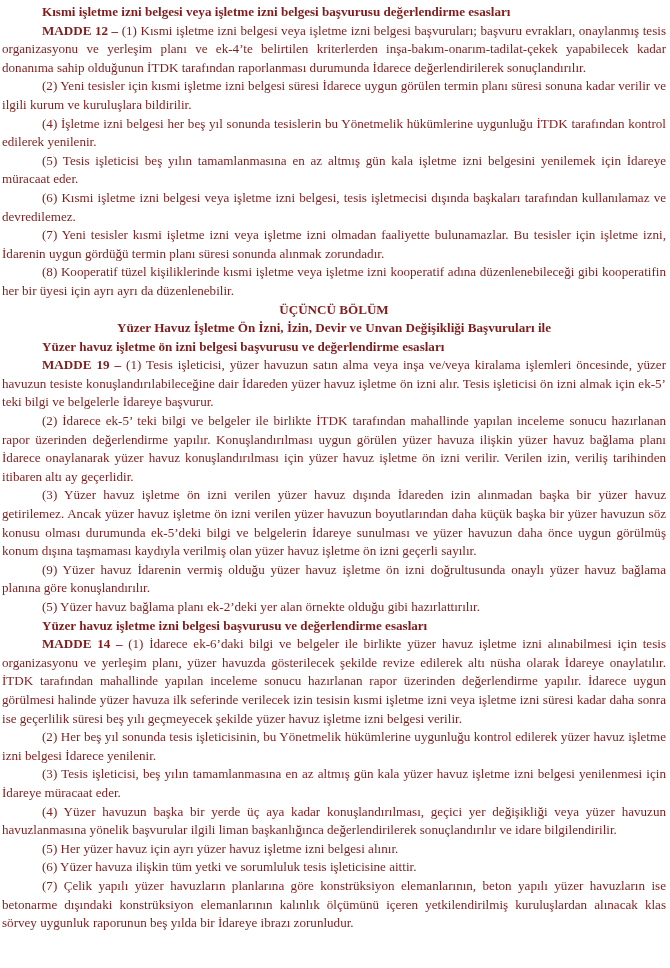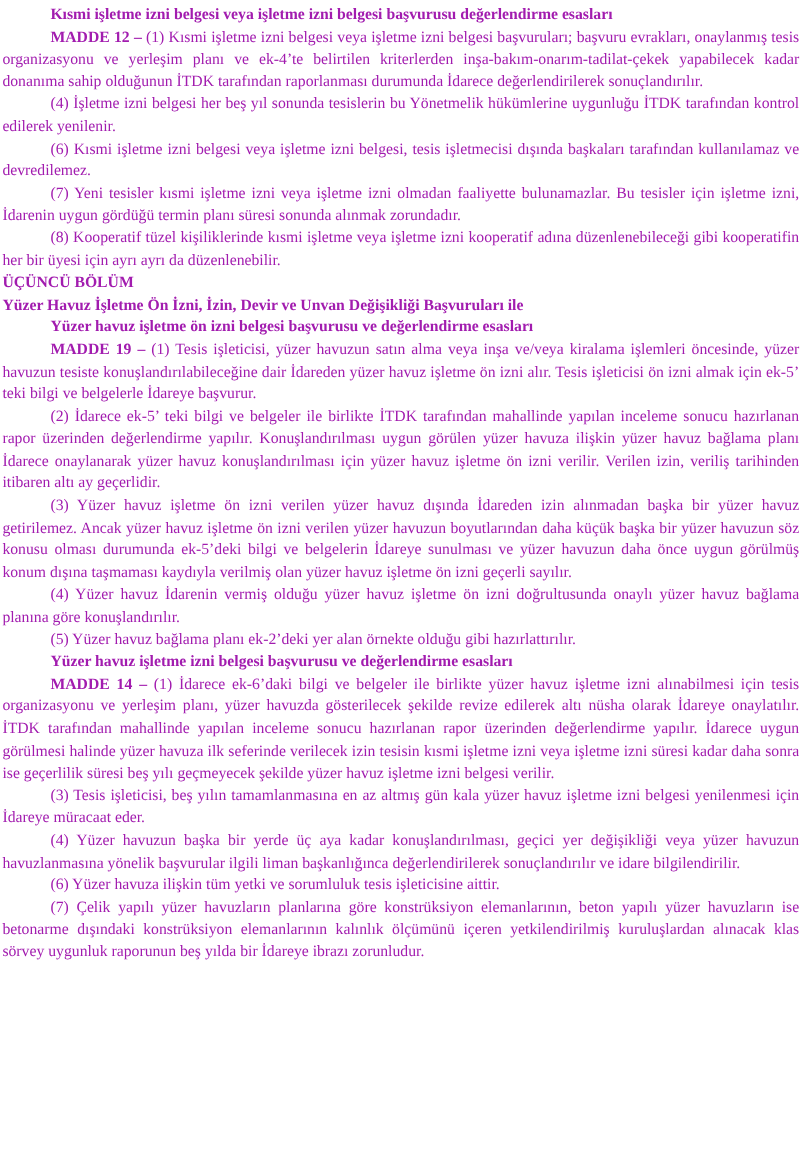--- a/index.html
+++ b/index.html
@@ -10,59 +10,63 @@
   .page {
     width: 670px;
     height: 968px;
     box-sizing: border-box;
     padding: 3px 4px 0 2px;
     overflow: hidden;
     background: #ffffff;
     font-family: "Liberation Serif", "DejaVu Serif", serif;
     font-size: 13.1px;
     line-height: 18.6px;
-    color: #a21caf;
+    color: #7f1d1d;
   }
   .page p {
     margin: 0;
     padding: 0;
     text-align: justify;
     text-indent: 40px;
   }
   p.subheading {
     font-weight: bold;
   }
   p.center-heading {
-    text-align: left;
+    text-align: center;
     text-indent: 0;
     font-weight: bold;
   }
   .lead {
     font-weight: bold;
   }
 </style>
 </head>
 <body>
 
 <div class="page">
   <div id="doc">
       <p class="subheading">Kısmi işletme izni belgesi veya işletme izni belgesi başvurusu değerlendirme esasları</p>
       <p class="paragraph"><span class="lead">MADDE 12 – </span><span>(1) Kısmi işletme izni belgesi veya işletme izni belgesi başvuruları; başvuru evrakları, onaylanmış tesis organizasyonu ve yerleşim planı ve ek-4’te belirtilen kriterlerden inşa-bakım-onarım-tadilat-çekek yapabilecek kadar donanıma sahip olduğunun İTDK tarafından raporlanması durumunda İdarece değerlendirilerek sonuçlandırılır.</span></p>
+      <p class="paragraph">(2) Yeni tesisler için kısmi işletme izni belgesi süresi İdarece uygun görülen termin planı süresi sonuna kadar verilir ve ilgili kurum ve kuruluşlara bildirilir.</p>
       <p class="paragraph">(4) İşletme izni belgesi her beş yıl sonunda tesislerin bu Yönetmelik hükümlerine uygunluğu İTDK tarafından kontrol edilerek yenilenir.</p>
+      <p class="paragraph">(5) Tesis işleticisi beş yılın tamamlanmasına en az altmış gün kala işletme izni belgesini yenilemek için İdareye müracaat eder.</p>
       <p class="paragraph">(6) Kısmi işletme izni belgesi veya işletme izni belgesi, tesis işletmecisi dışında başkaları tarafından kullanılamaz ve devredilemez.</p>
       <p class="paragraph">(7) Yeni tesisler kısmi işletme izni veya işletme izni olmadan faaliyette bulunamazlar. Bu tesisler için işletme izni, İdarenin uygun gördüğü termin planı süresi sonunda alınmak zorundadır.</p>
       <p class="paragraph">(8) Kooperatif tüzel kişiliklerinde kısmi işletme veya işletme izni kooperatif adına düzenlenebileceği gibi kooperatifin her bir üyesi için ayrı ayrı da düzenlenebilir.</p>
       <p class="center-heading">ÜÇÜNCÜ BÖLÜM</p>
       <p class="center-heading">Yüzer Havuz İşletme Ön İzni, İzin, Devir ve Unvan Değişikliği Başvuruları ile</p>
       <p class="subheading">Yüzer havuz işletme ön izni belgesi başvurusu ve değerlendirme esasları</p>
       <p class="paragraph"><span class="lead">MADDE 19 – </span><span>(1) Tesis işleticisi, yüzer havuzun satın alma veya inşa ve/veya kiralama işlemleri öncesinde, yüzer havuzun tesiste konuşlandırılabileceğine dair İdareden yüzer havuz işletme ön izni alır. Tesis işleticisi ön izni almak için ek-5’ teki bilgi ve belgelerle İdareye başvurur.</span></p>
       <p class="paragraph">(2) İdarece ek-5’ teki bilgi ve belgeler ile birlikte İTDK tarafından mahallinde yapılan inceleme sonucu hazırlanan rapor üzerinden değerlendirme yapılır. Konuşlandırılması uygun görülen yüzer havuza ilişkin yüzer havuz bağlama planı İdarece onaylanarak yüzer havuz konuşlandırılması için yüzer havuz işletme ön izni verilir. Verilen izin, veriliş tarihinden itibaren altı ay geçerlidir.</p>
       <p class="paragraph">(3) Yüzer havuz işletme ön izni verilen yüzer havuz dışında İdareden izin alınmadan başka bir yüzer havuz getirilemez. Ancak yüzer havuz işletme ön izni verilen yüzer havuzun boyutlarından daha küçük başka bir yüzer havuzun söz konusu olması durumunda ek-5’deki bilgi ve belgelerin İdareye sunulması ve yüzer havuzun daha önce uygun görülmüş konum dışına taşmaması kaydıyla verilmiş olan yüzer havuz işletme ön izni geçerli sayılır.</p>
-      <p class="paragraph">(4) Yüzer havuz İdarenin vermiş olduğu yüzer havuz işletme ön izni doğrultusunda onaylı yüzer havuz bağlama planına göre konuşlandırılır.</p>
+      <p class="paragraph">(9) Yüzer havuz İdarenin vermiş olduğu yüzer havuz işletme ön izni doğrultusunda onaylı yüzer havuz bağlama planına göre konuşlandırılır.</p>
       <p class="paragraph">(5) Yüzer havuz bağlama planı ek-2’deki yer alan örnekte olduğu gibi hazırlattırılır.</p>
       <p class="subheading">Yüzer havuz işletme izni belgesi başvurusu ve değerlendirme esasları</p>
       <p class="paragraph"><span class="lead">MADDE 14 – </span><span>(1) İdarece ek-6’daki bilgi ve belgeler ile birlikte yüzer havuz işletme izni alınabilmesi için tesis organizasyonu ve yerleşim planı, yüzer havuzda gösterilecek şekilde revize edilerek altı nüsha olarak İdareye onaylatılır. İTDK tarafından mahallinde yapılan inceleme sonucu hazırlanan rapor üzerinden değerlendirme yapılır. İdarece uygun görülmesi halinde yüzer havuza ilk seferinde verilecek izin tesisin kısmi işletme izni veya işletme izni süresi kadar daha sonra ise geçerlilik süresi beş yılı geçmeyecek şekilde yüzer havuz işletme izni belgesi verilir.</span></p>
+      <p class="paragraph">(2) Her beş yıl sonunda tesis işleticisinin, bu Yönetmelik hükümlerine uygunluğu kontrol edilerek yüzer havuz işletme izni belgesi İdarece yenilenir.</p>
       <p class="paragraph">(3) Tesis işleticisi, beş yılın tamamlanmasına en az altmış gün kala yüzer havuz işletme izni belgesi yenilenmesi için İdareye müracaat eder.</p>
       <p class="paragraph">(4) Yüzer havuzun başka bir yerde üç aya kadar konuşlandırılması, geçici yer değişikliği veya yüzer havuzun havuzlanmasına yönelik başvurular ilgili liman başkanlığınca değerlendirilerek sonuçlandırılır ve idare bilgilendirilir.</p>
+      <p class="paragraph">(5) Her yüzer havuz için ayrı yüzer havuz işletme izni belgesi alınır.</p>
       <p class="paragraph">(6) Yüzer havuza ilişkin tüm yetki ve sorumluluk tesis işleticisine aittir.</p>
       <p class="paragraph">(7) Çelik yapılı yüzer havuzların planlarına göre konstrüksiyon elemanlarının, beton yapılı yüzer havuzların ise betonarme dışındaki konstrüksiyon elemanlarının kalınlık ölçümünü içeren yetkilendirilmiş kuruluşlardan alınacak klas sörvey uygunluk raporunun beş yılda bir İdareye ibrazı zorunludur.</p>
     </div>
 </div>
 
 </body></html>

